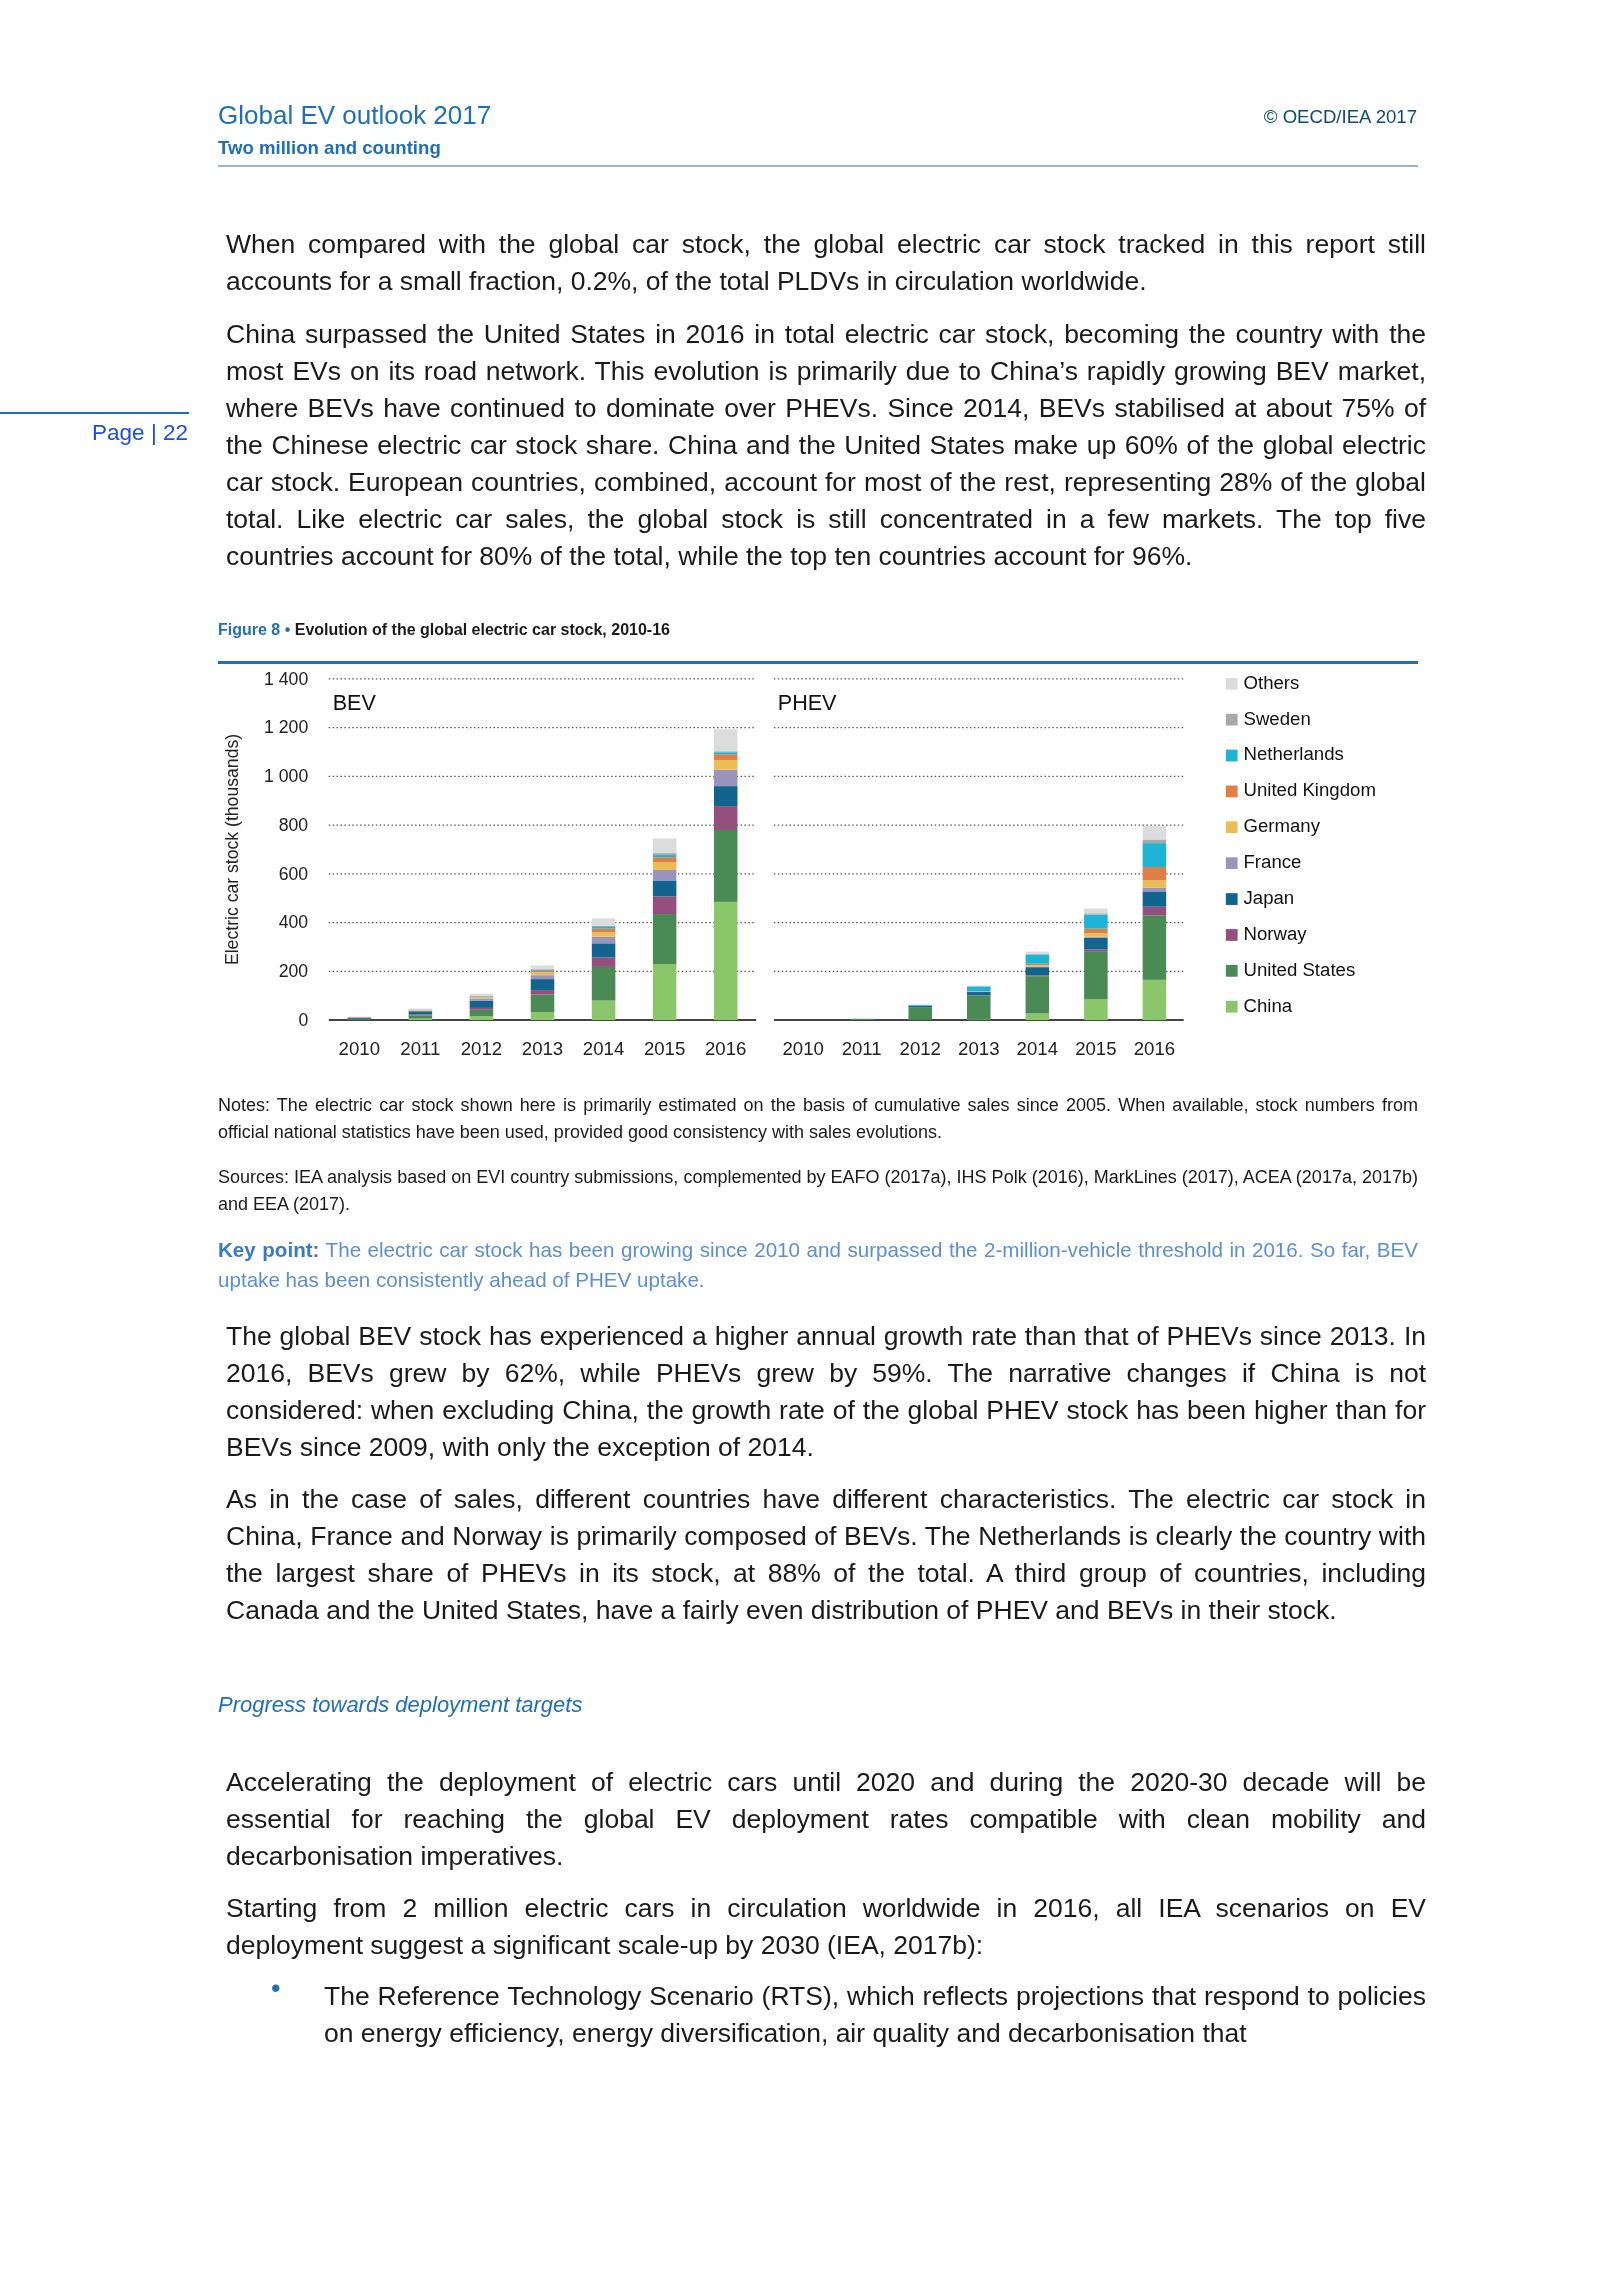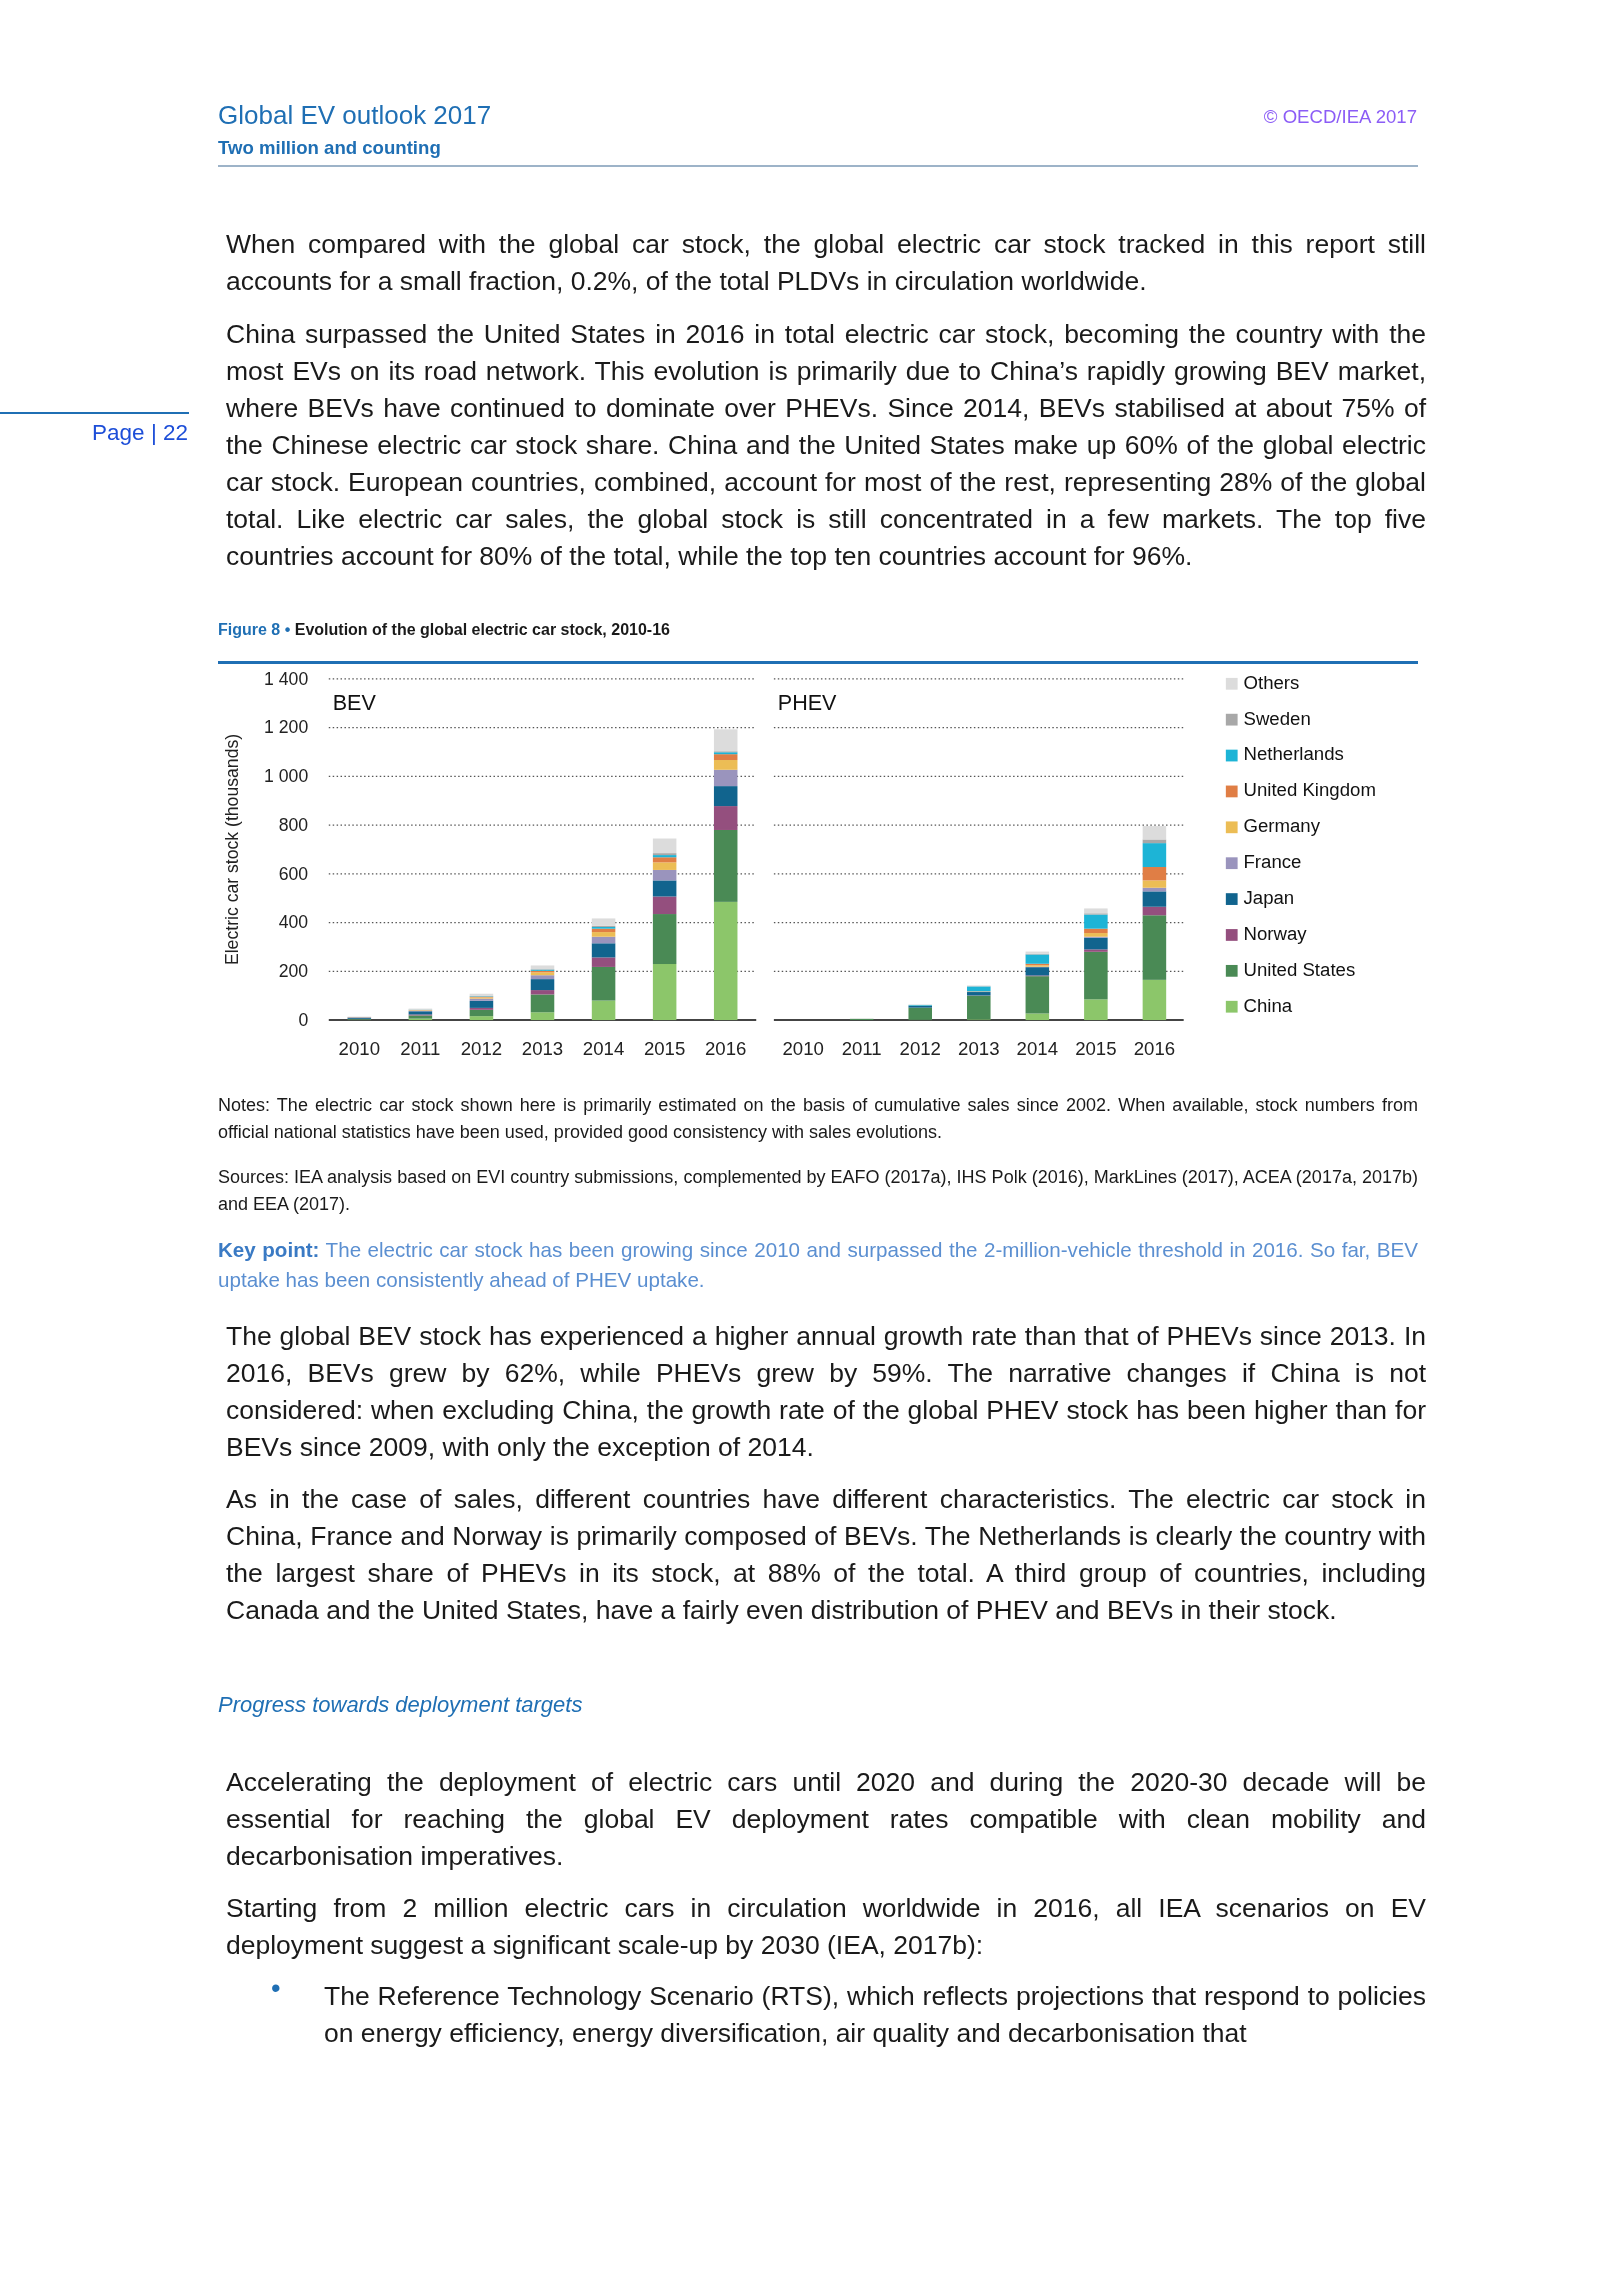--- a/index.html
+++ b/index.html
@@ -1,19 +1,19 @@
 <!DOCTYPE html>
 <html><head>
 <meta charset="utf-8">
 <style>
   html, body { margin: 0; padding: 0; background: #ffffff; }
   body { width: 1621px; height: 2293px; position: relative; font-family: "Liberation Sans", sans-serif; color: #1a1a1a; }
   .hdr-title { position: absolute; left: 218px; top: 100px; font-size: 26px; font-weight: normal; color: #1f6fb4; }
   .hdr-sub { position: absolute; left: 218px; top: 137px; font-size: 18.6px; font-weight: bold; color: #1f6fb4; }
-  .hdr-copy { position: absolute; right: 204px; top: 106px; font-size: 18.6px; color: #8b5cf6; }
+  .hdr-copy { position: absolute; right: 204px; top: 106px; font-size: 18.6px; color: #0c4a6e; }
   .hdr-rule { position: absolute; left: 218px; width: 1200px; top: 165px; height: 2px; background: #9db3c8; }
   .page-rule { position: absolute; left: 0; width: 189px; top: 412px; height: 2px; background: #1f6fb4; }
   .page-num { position: absolute; right: 1433px; top: 420px; font-size: 22.5px; color: #1d4ed8; white-space: nowrap; }
   .body-text { position: absolute; left: 218px; width: 1200px; font-size: 26.5px; line-height: 37px; text-align: justify; margin: 8px; }
   .fig-caption { position: absolute; left: 218px; top: 621px; font-size: 16px; font-weight: bold; }
   .fig-caption .num { color: #1f6fb4; }
   .fig-rule { position: absolute; left: 218px; width: 1200px; top: 661px; height: 2.9px; background: #1f6fb4; }
   .chart { position: absolute; left: 218px; top: 667px; width: 1200px; height: 412px; }
   .note { position: absolute; left: 218px; width: 1200px; font-size: 18px; line-height: 26.5px; text-align: justify; margin: 0; }
   .keypoint { color: #5b8fd1; }
@@ -214,21 +214,21 @@
     <rect x="1028" y="230.60000000000002" width="12" height="12" fill="#11648e"></rect>
     <text x="1046" y="241.60000000000002" font-size="19" font-family="&quot;Liberation Sans&quot;, sans-serif" fill="#111">Japan</text>
     <rect x="1028" y="267.2" width="12" height="12" fill="#944f7e"></rect>
     <text x="1046" y="278.2" font-size="19" font-family="&quot;Liberation Sans&quot;, sans-serif" fill="#111">Norway</text>
     <rect x="1028" y="303.8" width="12" height="12" fill="#4a8a55"></rect>
     <text x="1046" y="314.8" font-size="19" font-family="&quot;Liberation Sans&quot;, sans-serif" fill="#111">United States</text>
     <rect x="1028" y="340.40000000000003" width="12" height="12" fill="#8cc66a"></rect>
     <text x="1046" y="351.40000000000003" font-size="19" font-family="&quot;Liberation Sans&quot;, sans-serif" fill="#111">China</text>
   </svg>
 
-<p class="note" style="top:1092px">Notes: The electric car stock shown here is primarily estimated on the basis of cumulative sales since 2002. When available, stock numbers from official national statistics have been used, provided good consistency with sales evolutions.</p>
+<p class="note" style="top:1092px">Notes: The electric car stock shown here is primarily estimated on the basis of cumulative sales since 2005. When available, stock numbers from official national statistics have been used, provided good consistency with sales evolutions.</p>
 <p class="note" style="top:1164px">Sources: IEA analysis based on EVI country submissions, complemented by EAFO (2017a), IHS Polk (2016), MarkLines (2017), ACEA (2017a, 2017b) and EEA (2017).</p>
 <p class="note keypoint" style="top:1235px; font-size:20.6px; line-height:30px;"><b>Key point:</b><span> The electric car stock has been growing since 2010 and surpassed the 2-million-vehicle threshold in 2016. So far, BEV uptake has been consistently ahead of PHEV uptake.</span></p>
 
 <p class="body-text" style="top:1310px">The global BEV stock has experienced a higher annual growth rate than that of PHEVs since 2013. In 2016, BEVs grew by 62%, while PHEVs grew by 59%. The narrative changes if China is not considered: when excluding China, the growth rate of the global PHEV stock has been higher than for BEVs since 2009, with only the exception of 2014.</p>
 <p class="body-text" style="top:1473px">As in the case of sales, different countries have different characteristics. The electric car stock in China, France and Norway is primarily composed of BEVs. The Netherlands is clearly the country with the largest share of PHEVs in its stock, at 88% of the total. A third group of countries, including Canada and the United States, have a fairly even distribution of PHEV and BEVs in their stock.</p>
 
 <div class="section-title">Progress towards deployment targets</div>
 
 <p class="body-text" style="top:1756px">Accelerating the deployment of electric cars until 2020 and during the 2020-30 decade will be essential for reaching the global EV deployment rates compatible with clean mobility and decarbonisation imperatives.</p>
 <p class="body-text" style="top:1882px">Starting from 2 million electric cars in circulation worldwide in 2016, all IEA scenarios on EV deployment suggest a significant scale-up by 2030 (IEA, 2017b):</p>

